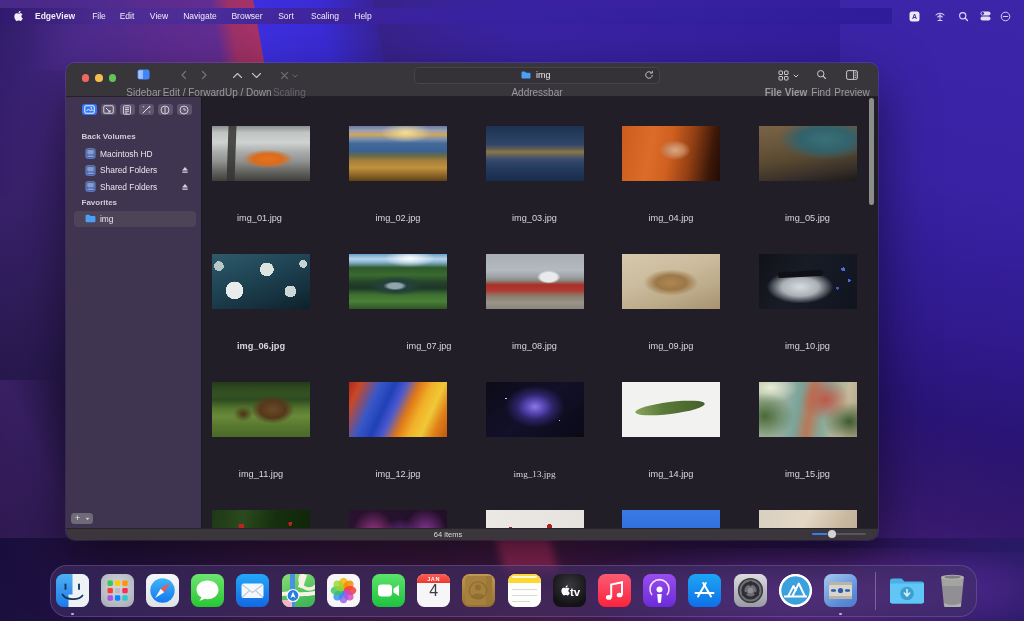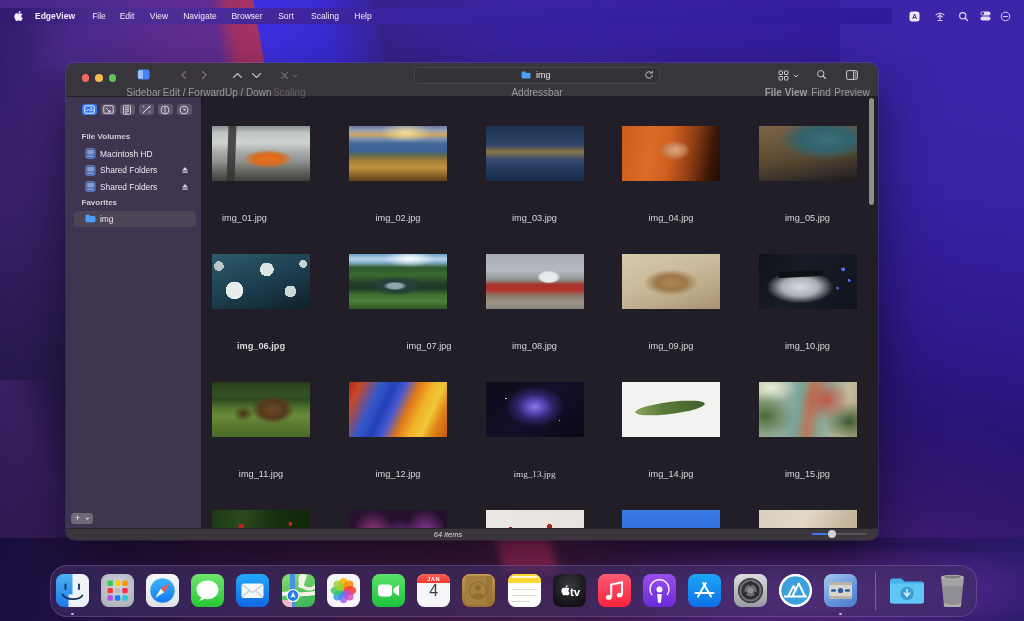--- a/index.html
+++ b/index.html
@@ -219,21 +219,21 @@
       <line x1="10" y1="3.5" x2="10" y2="16.5" stroke="#e6e2ec" stroke-width="1.7"></line>
       </svg>
     </div>
   <div class="sbtn" style="left:110.5px;">
       <svg width="10" height="10" viewBox="0 0 20 20">
       <circle cx="10" cy="10" r="8" fill="none" stroke="#e6e2ec" stroke-width="1.7"></circle>
       <path d="M10 5.5 V10 H14" fill="none" stroke="#e6e2ec" stroke-width="1.7"></path>
       </svg>
     </div>
 
-  <div class="abs" style="left:15.5px;top:69px;font-size:8px;font-weight:bold;color:#cfccd6;">File Volumes</div>
+  <div class="abs" style="left:15.5px;top:69px;font-size:8px;font-weight:bold;color:#cfccd6;">Back Volumes</div>
   <div class="srow" style="top:82.5px;">
       <svg class="hd" width="11" height="11" viewBox="0 0 22 22">
       <rect x="2" y="1.5" width="18" height="19" rx="3" fill="rgba(90,140,240,.38)" stroke="#6fa0f5" stroke-width="1.6"></rect>
       <rect x="4.5" y="4" width="13" height="9" rx="1.5" fill="rgba(190,215,252,.55)"></rect>
       <rect x="4.5" y="15" width="13" height="3.2" rx="1.2" fill="#77a6f7"></rect>
       </svg>
     <span>Macintosh HD</span>
     </div>
   <div class="srow" style="top:99px;">
       <svg class="hd" width="11" height="11" viewBox="0 0 22 22">
@@ -273,21 +273,21 @@
   <svg class="abs" style="left:18.5px;top:453.5px" width="5" height="4" viewBox="0 0 10 8">
       <path d="M1 1.5 L5 6.5 L9 1.5Z" fill="#cac7d2"></path>
     </svg>
 
   <div class="abs" id="cont" style="left:135.5px;top:34px;width:676px;height:430.7px;overflow:hidden;">
     <div class="th t1" style="left:59.5px;top:29px;"></div>
     <div class="th t2" style="left:196.5px;top:29px;"></div>
     <div class="th t3" style="left:333px;top:29px;"></div>
     <div class="th t4" style="left:469.5px;top:29px;"></div>
     <div class="th t5" style="left:606px;top:29px;"></div>
-    <div class="fn" style="left:43px;top:116px;">img_01.jpg</div>
+    <div class="fn" style="left:58px;top:116px;">img_01.jpg</div>
     <div class="fn" style="left:196.5px;top:116px;">img_02.jpg</div>
     <div class="fn" style="left:333px;top:116px;">img_03.jpg</div>
     <div class="fn" style="left:469.5px;top:116px;">img_04.jpg</div>
     <div class="fn" style="left:606px;top:116px;">img_05.jpg</div>
     <div class="th t6" style="left:59.5px;top:157px;"></div>
     <div class="th t7" style="left:196.5px;top:157px;"></div>
     <div class="th t8" style="left:333px;top:157px;"></div>
     <div class="th t9" style="left:469.5px;top:157px;"></div>
     <div class="th t10" style="left:606px;top:157px;"></div>
     <div class="fn" style="left:59.5px;top:244px;font-weight:bold;">img_06.jpg</div>
@@ -306,21 +306,21 @@
     <div class="fn" style="left:469.5px;top:372px;">img_14.jpg</div>
     <div class="fn" style="left:606px;top:372px;">img_15.jpg</div>
     <div class="th t16" style="left:59.5px;top:413px;"></div>
     <div class="th t17" style="left:196.5px;top:413px;"></div>
     <div class="th t18" style="left:333px;top:413px;"></div>
     <div class="th t19" style="left:469.5px;top:413px;"></div>
     <div class="th t20" style="left:606px;top:413px;"></div>
   </div>
 
   <div class="abs" style="left:0;top:464.7px;width:812px;height:12.3px;background:#3a363c;border-top:1px solid #28252a;box-sizing:border-box;"></div>
-  <div class="abs" style="left:382px;top:466.5px;font-size:7.5px;color:#dcdade;transform:translateX(-50%);font-style:italic;">64 items</div>
+  <div class="abs" style="left:382px;top:466.5px;font-size:7.5px;color:#dcdade;transform:translateX(-50%);">64 items</div>
 
   <div class="abs" style="left:746px;top:469.8px;width:54px;height:2.6px;border-radius:1.3px;background:#57545a;"></div>
   <div class="abs" style="left:746px;top:469.8px;width:15px;height:2.6px;border-radius:1.3px;background:#3a7af0;"></div>
   <div class="abs" style="left:761.5px;top:467px;width:8px;height:8px;border-radius:50%;background:#d4d2d6;"></div>
 
   <div class="abs" style="left:803px;top:34.5px;width:4.6px;height:107px;border-radius:2.3px;background:#8b8e89;"></div>
 </div>
 
 <div id="dock" class="abs" style="left:50px;top:565px;width:927px;height:51.5px;border-radius:17px;
   background:rgba(66,48,104,.58);box-shadow:inset 0 0 0 1px rgba(190,170,230,.22);">

